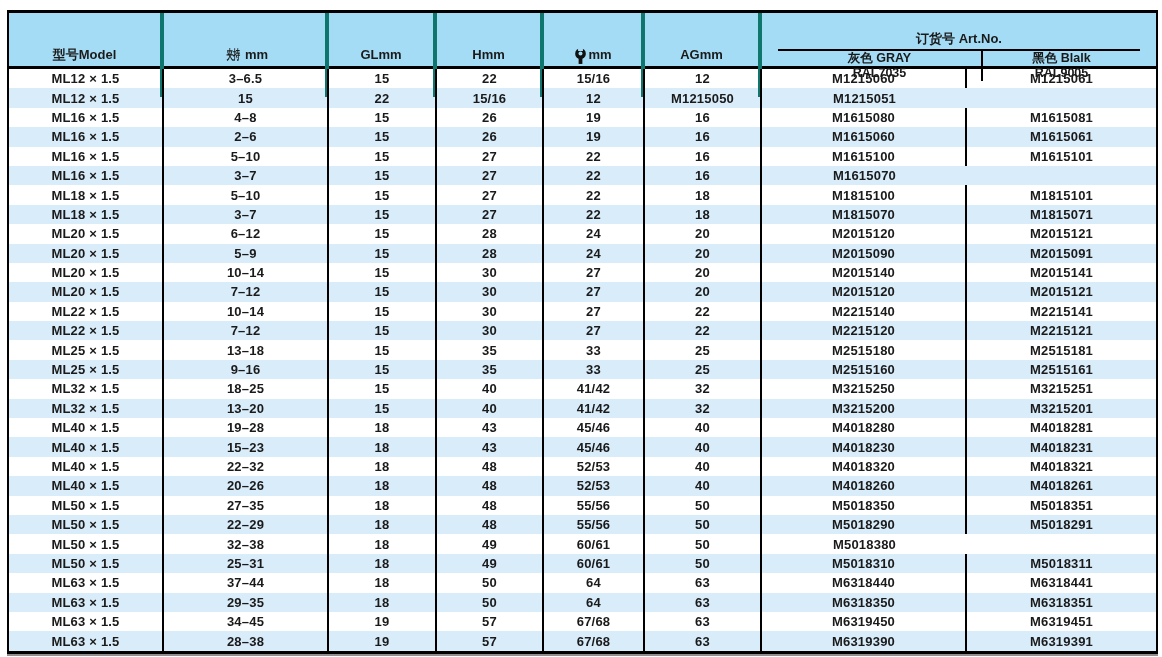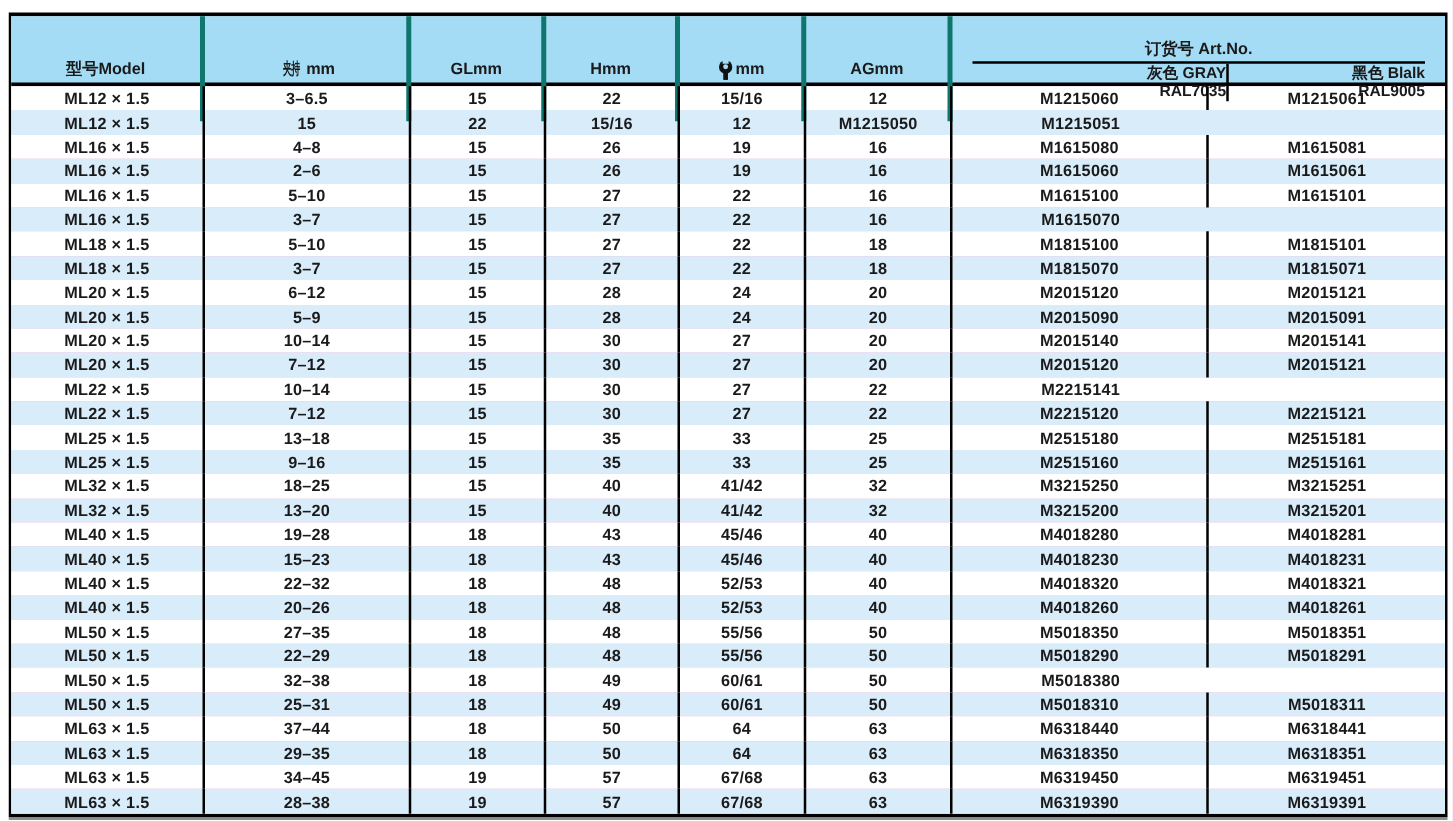--- a/index.html
+++ b/index.html
@@ -31,21 +31,21 @@
     font-size:13px;line-height:16px;text-align:center;
   }
   .hcell:last-child{border-right:none;}
   .art-cell{grid-column:7 / span 2;display:flex;flex-direction:column;border-right:none;padding:16px;}
   .art-title{
     height:20px;display:flex;align-items:center;justify-content:center;
     border-bottom:2px solid #000;font-size:13px;width:100%;
   }
   .art-sub{display:flex;flex:1;width:100%;}
   .art-col{
-    display:flex;flex-direction:column;align-items:flex-end;justify-content:center;
+    display:flex;flex-direction:column;align-items:center;justify-content:center;
     font-size:12.5px;line-height:15px;
   }
   .art-col.gray{width:205px;border-right:2px solid #000;box-sizing:border-box;}
   .art-col.black{flex:1;border-radius:15px;}
   .squeeze{display:inline-block;transform:scaleX(0.55);transform-origin:50% 50%;letter-spacing:-1px;}
   .wrench-wrap{height:17px;display:flex;align-items:flex-end;justify-content:center;}
   
   .tbody{background:#f9a8d4;}
   .row{
     display:grid;
@@ -231,20 +231,21 @@
     <div class="cell">M2015120</div>
     <div class="cell">M2015121</div>
   </div>
       <div class="row">
     <div class="cell">ML22 × 1.5</div>
     <div class="cell">10–14</div>
     <div class="cell">15</div>
     <div class="cell">30</div>
     <div class="cell">27</div>
     <div class="cell">22</div>
+    <div class="cell">M2215140</div>
     <div class="cell">M2215141</div>
   </div>
       <div class="row alt">
     <div class="cell">ML22 × 1.5</div>
     <div class="cell">7–12</div>
     <div class="cell">15</div>
     <div class="cell">30</div>
     <div class="cell">27</div>
     <div class="cell">22</div>
     <div class="cell">M2215120</div>

